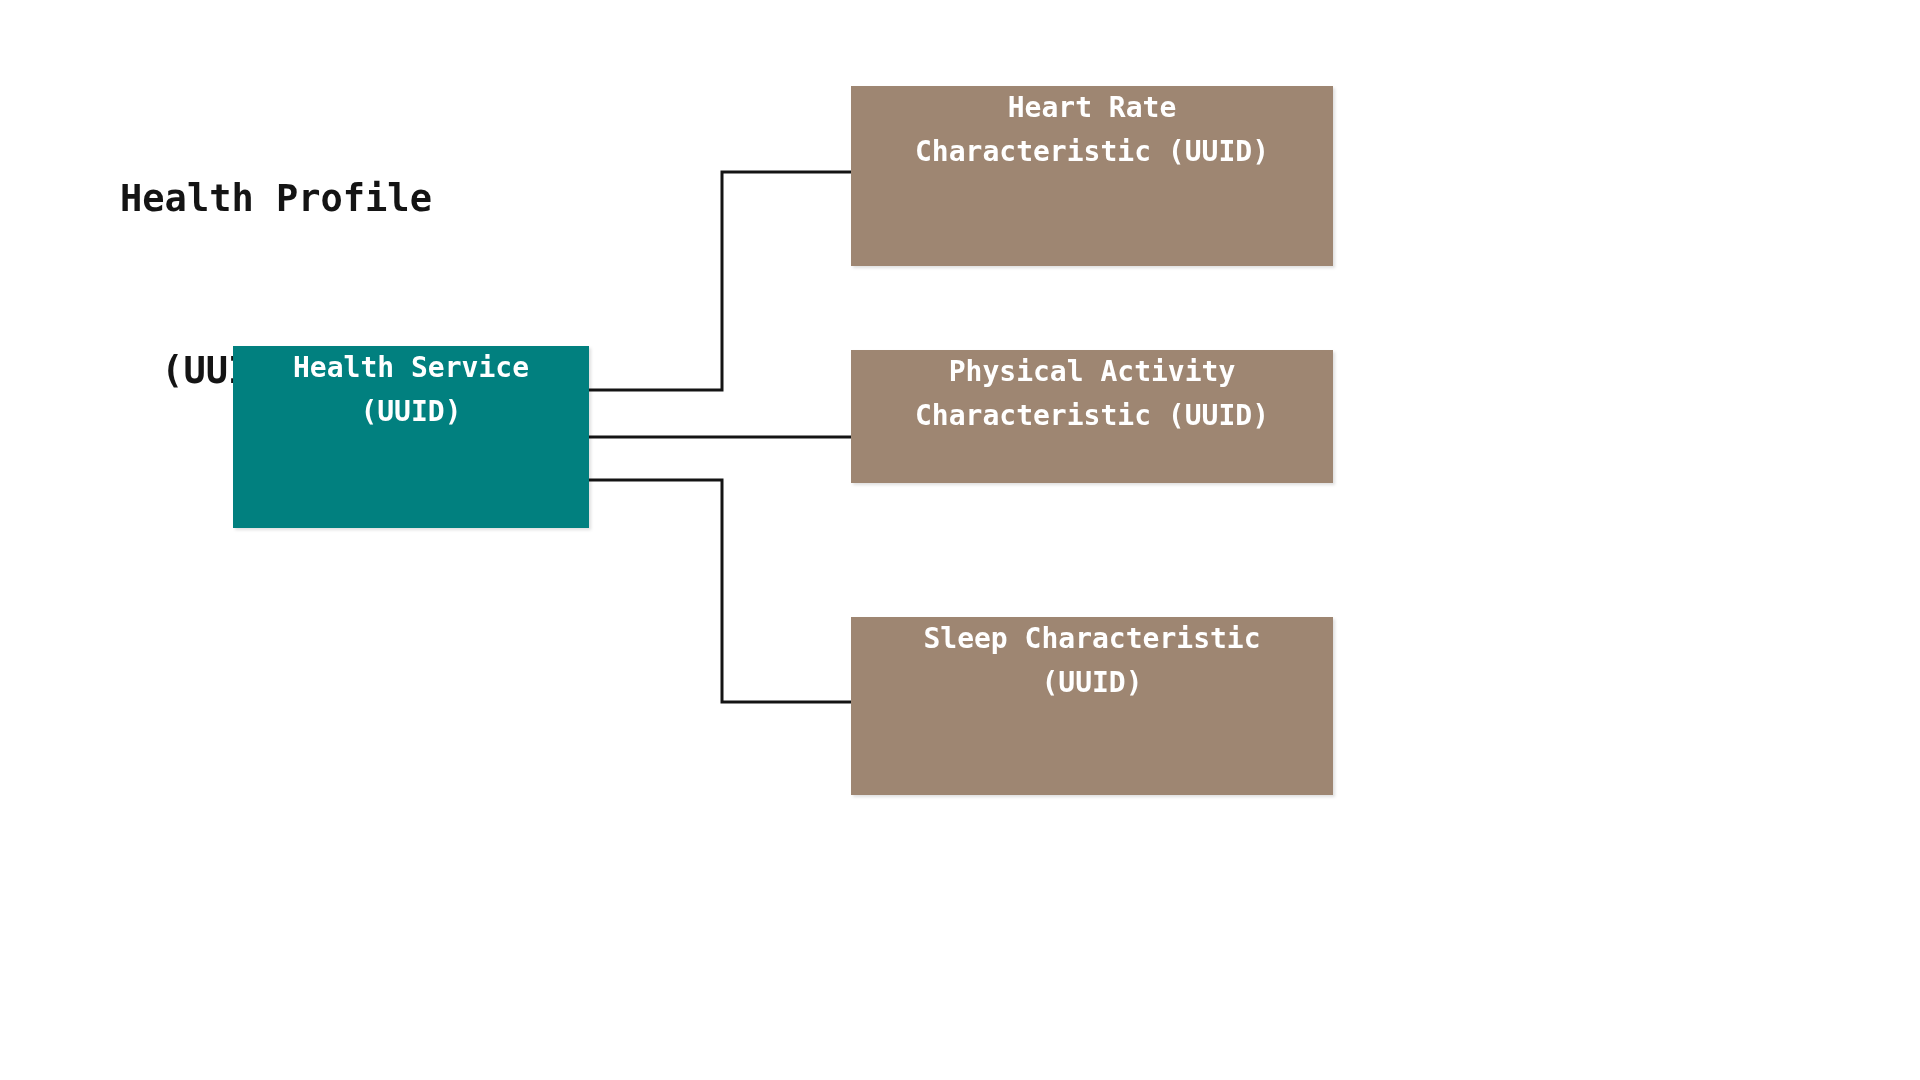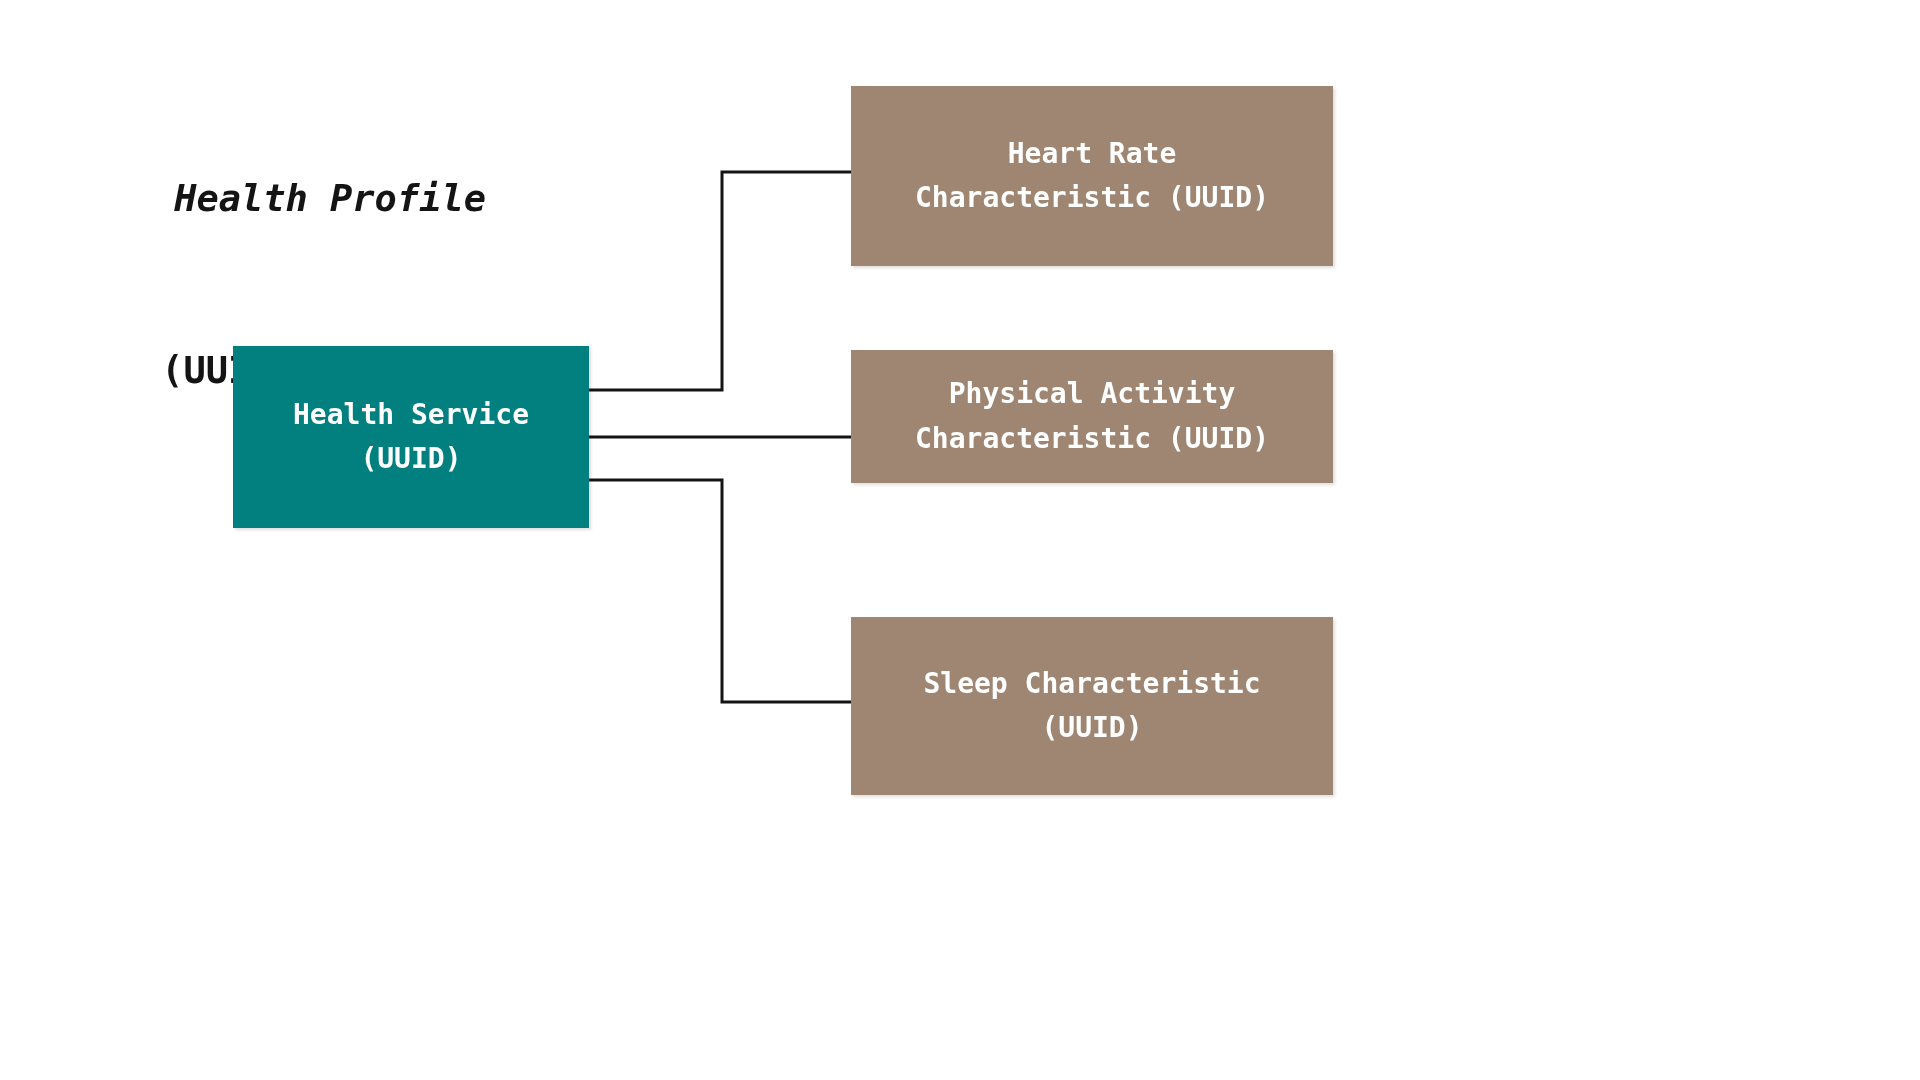--- a/index.html
+++ b/index.html
@@ -24,39 +24,38 @@
     top: 55px;
     width: 420px;
     font-family: "DejaVu Sans Mono", "Liberation Mono", monospace;
     font-size: 37px;
     font-weight: bold;
     line-height: 1.55;
     color: #141414;
     letter-spacing: 0px;
     white-space: pre;
   }
-  #diagram-title .title-line-1 { display: block; text-align: right; font-style: italic; }
+  #diagram-title .title-line-1 { display: block; text-align: center; }
   #diagram-title .title-line-2 { display: block; text-align: center; padding-right: 96px; }
 
   
   #connectors {
     position: absolute;
     left: 0;
     top: 0;
     width: 1920px;
     height: 1080px;
     pointer-events: none;
   }
 
   
   .node {
     position: absolute;
     box-sizing: border-box;
     display: flex;
-    align-items: center;
     justify-content: center;
     text-align: center;
     color: #ffffff;
     font-family: "DejaVu Sans Mono", "Liberation Mono", monospace;
     font-weight: bold;
     font-size: 28px;
     line-height: 1.58;
     white-space: pre-line;
     box-shadow: 2px 2px 3px rgba(0,0,0,0.13);
   }

